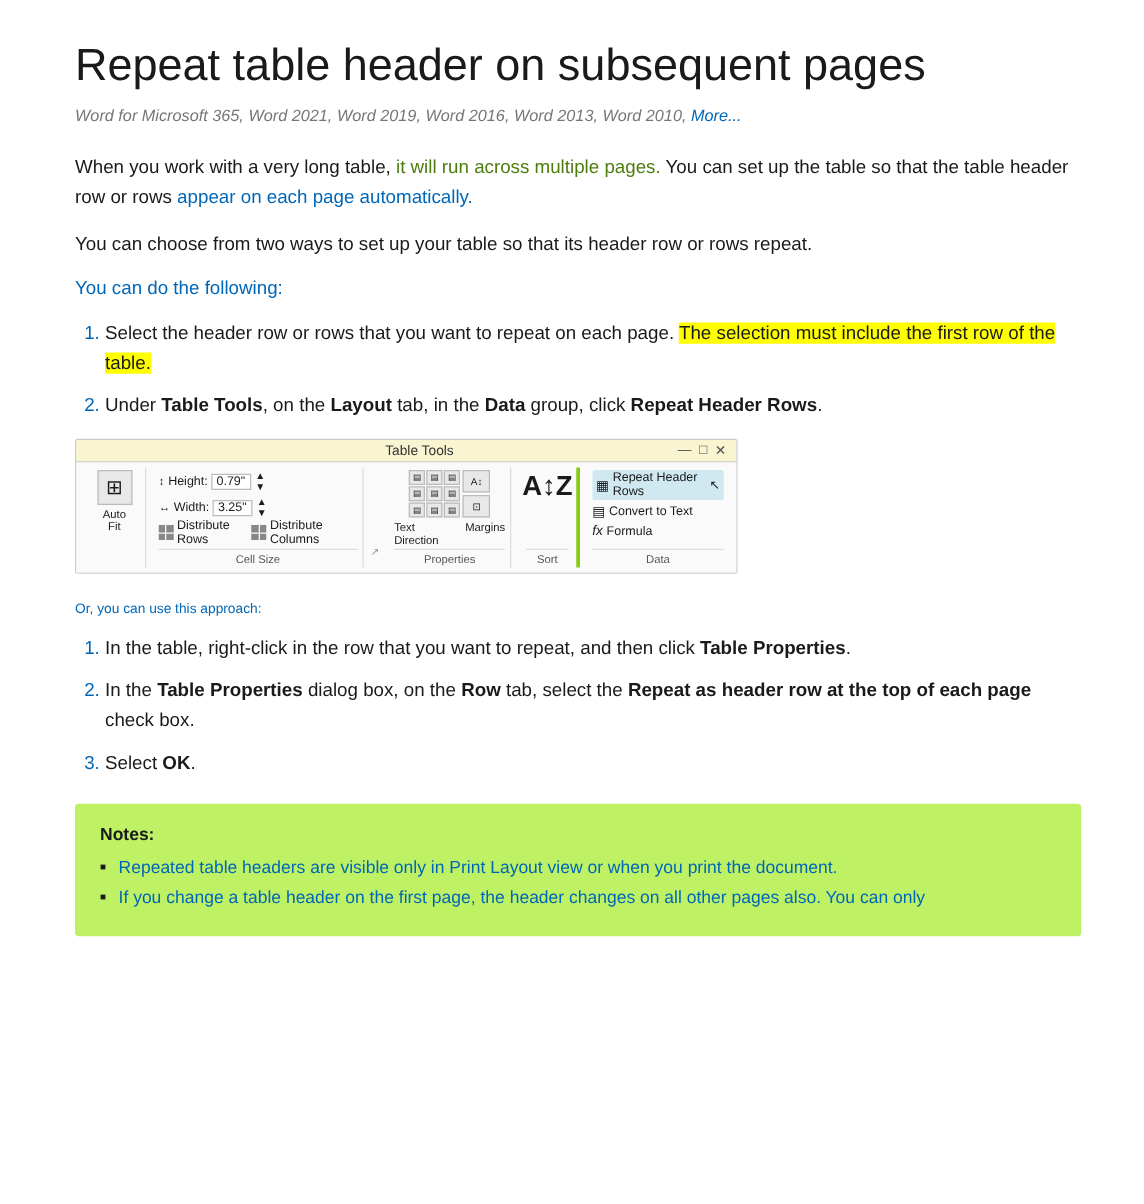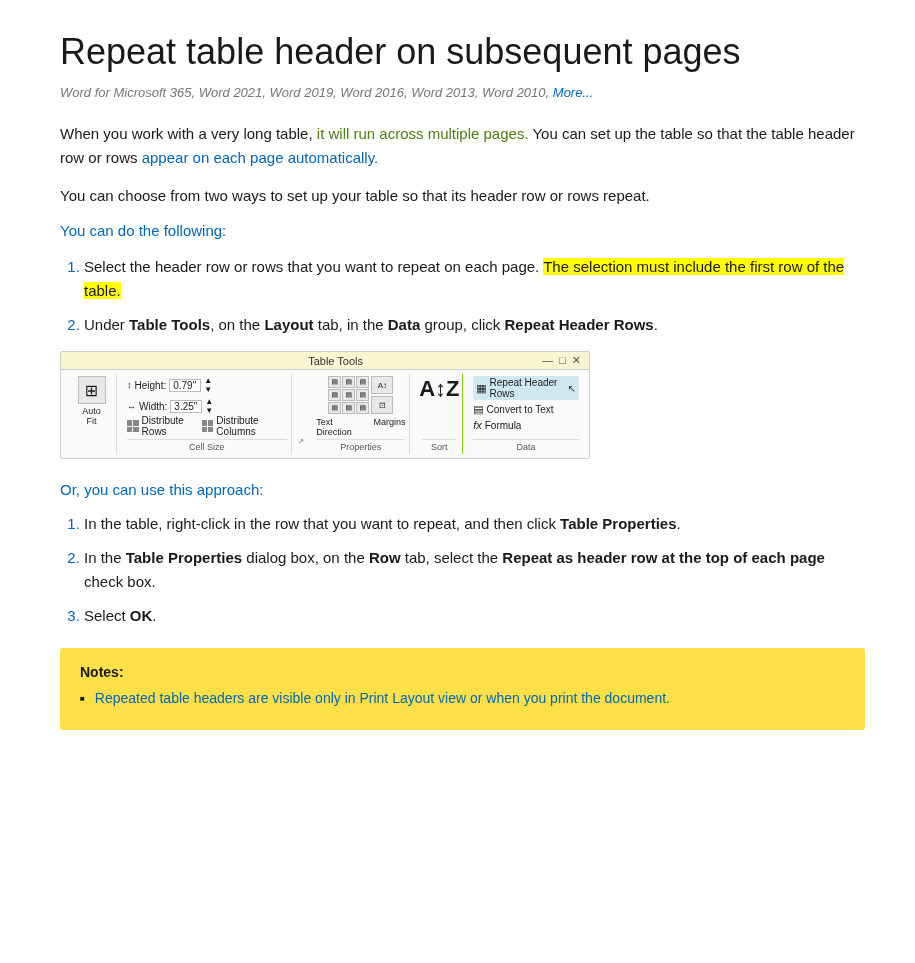--- a/index.html
+++ b/index.html
@@ -105,25 +105,25 @@
       border: 1px solid #bbb;
       border-radius: 10px;
       padding: 1px 8px;
       font-size: 10px;
       color: #767676;
       gap: 4px;
       background: #fff;
     }
     .or-approach {
       color: #0067b8;
-      font-size: 15px;
+      font-size: 11px;
       margin-bottom: 14px;
     }
     .notes-box {
-      background: #fde047;
+      background: #bef264;
       border-radius: 3px;
       padding: 16px 20px;
       margin-top: 20px;
     }
     .notes-title {
       font-weight: bold;
       font-size: 14px;
       margin-bottom: 10px;
       color: #1a1a1a;
     }
@@ -264,21 +264,21 @@
           <div style="width:22px;height:18px;border:1px solid #bbb;background:#e8e8e8;font-size:8px;display:flex;align-items:center;justify-content:center;">⊡</div>
         </div>
       </div>
       <div style="display:flex; gap:20px; font-size:9px; margin-top:auto;">
         <span>Text Direction</span>
         <span>Margins</span>
       </div>
       <div style="font-size:9px; color:#555; text-align:center; border-top:1px solid #ddd; padding-top:2px; margin-top:2px; width:100%;">Properties</div>
     </div>
 
-    <div style="display:flex; flex-direction:column; align-items:center; padding:2px 6px; border-right:1px solid #84cc16; min-width:36px;">
+    <div style="display:flex; flex-direction:column; align-items:center; padding:2px 6px; border-right:3px solid #84cc16; min-width:36px;">
       <div style="font-size:22px; font-weight:bold; color:#1a1a1a;">A↕Z</div>
       <div style="font-size:9px; color:#555; text-align:center; border-top:1px solid #ddd; padding-top:2px; margin-top:auto; width:100%;">Sort</div>
     </div>
 
     <div style="display:flex; flex-direction:column; padding:2px 4px; min-width:110px;">
       <div style="display:flex; flex-direction:column; gap:3px; flex:1;">
         <div style="display:flex; align-items:center; gap:3px; font-size:10px; background:#d0e8f0; padding:1px 3px; border-radius:2px;">
           <span style="font-size:11px;">▦</span>
           <span>Repeat Header Rows</span>
           <span style="font-size:10px;">↖</span>
@@ -316,14 +316,17 @@
     </span>
   </li>
 </ol>
 
 <div class="notes-box">
   <div class="notes-title">Notes:</div>
   <ul class="notes-list">
     <li>
       <span><span class="blue-text">Repeated table headers are visible only in Print Layout view or when you print the document.</span></span>
     </li>
+    <li>
+      <span><span class="blue-text">If you change a table header on the first page, the header changes on all other pages also. You can only</span></span>
+    </li>
   </ul>
 </div>
 
 </body></html>

